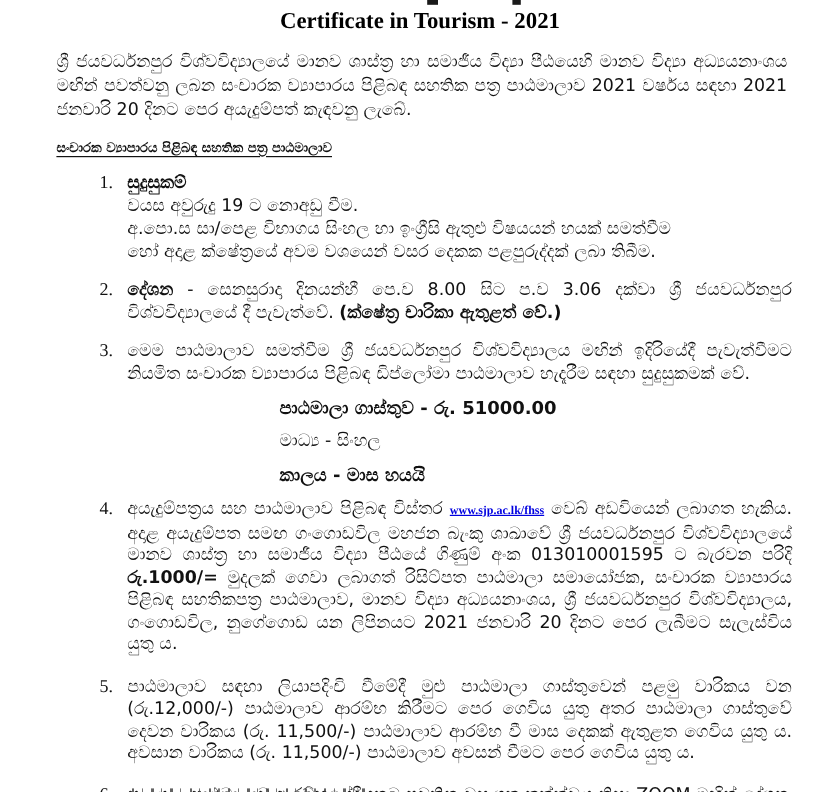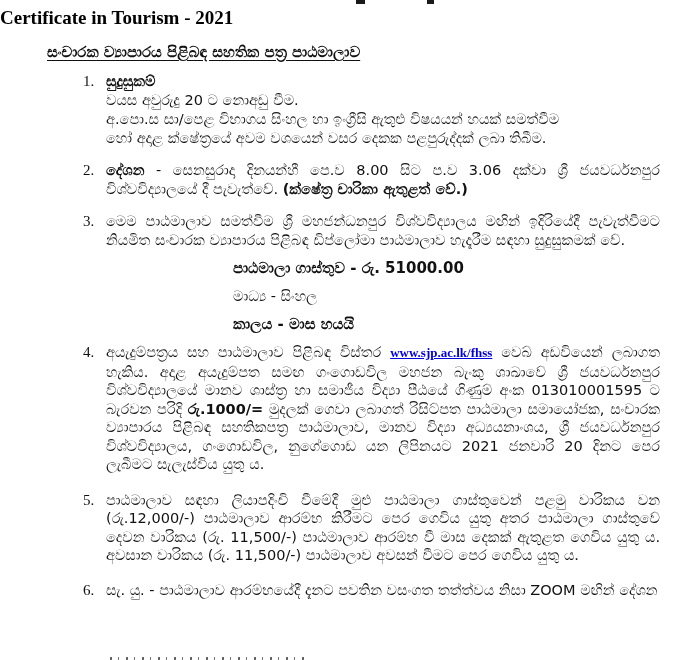--- a/index.html
+++ b/index.html
@@ -16,35 +16,36 @@
   .top-clip-mark{position:absolute;top:0;height:4px;background:#1a1a1a;}
   .top-clip-mark.m1{left:356px;width:9px;}
   .top-clip-mark.m2{left:427px;width:7px;}
   .bottom-clip{
     position:absolute;left:110px;bottom:0;height:3px;width:195px;
     background:repeating-linear-gradient(90deg,#3c3c3c 0 2px,transparent 2px 8px,#555 8px 9px,transparent 9px 16px);
     opacity:.8;
   }
   .title{
     margin:6px 0 0 0;
+    text-align:center;
     font-family:"Liberation Serif","DejaVu Serif",serif;
     font-weight:bold;
     font-size:19px;
     line-height:24px;
     color:#000;
   }
   .intro{
     margin:12px 44px 0 47px;
     text-align:justify;
     line-height:20px;
   }
   .section-heading{
     margin:11px 0 0 47px;
     font-weight:bold;
-    font-size:15px;
+    font-size:11px;
     line-height:22px;
     text-decoration:underline;
     text-underline-offset:3px;
   }
   .item{
     display:flex;
     margin:0 40px 0 83px;
   }
   .item .num{
     flex:0 0 23px;
@@ -74,56 +75,57 @@
   .fees{
     margin:9px 0 0 233px;
     line-height:19px;
   }
   .fees .fee-row{margin-bottom:9px;}
   .fee-main,.fee-duration{font-weight:bold;font-size:15px;}
   .fee-medium{font-weight:normal;}
   a.site-link{
     font-family:"Liberation Serif","DejaVu Serif",serif;
     font-weight:bold;
-    font-size:13px;
+    font-size:10px;
     text-decoration:underline;
     cursor:pointer;
   }
 </style>
 </head>
 <body>
 
 <div class="doc" style="background: rgb(255, 255, 255); color: rgb(17, 17, 17);">
 
   <div class="top-clip-mark m1"></div>
   <div class="top-clip-mark m2"></div>
 
   <div class="title">Certificate in Tourism - 2021</div>
 
+  <p class="intro">ශ්‍රී ජයවර්ධනපුර විශ්වවිද්‍යාලයේ මානව ශාස්ත්‍ර හා සමාජීය විද්‍යා පීඨයෙහි මානව විද්‍යා අධ්‍යයනාංශය මඟින් පවත්වනු ලබන සංචාරක ව්‍යාපාරය පිළිබඳ සහතික පත්‍ර පාඨමාලාව 2021 වර්ෂය සඳහා 2021 ජනවාරි 20 දිනට පෙර අයැදුම්පත් කැඳවනු ලැබේ.</p>
 
   <div class="section-heading">සංචාරක ව්‍යාපාරය පිළිබඳ සහතික පත්‍ර පාඨමාලාව</div>
 
   <div class="item item1">
     <span class="num">1.</span>
     <div class="content">
       <div class="item-heading">සුදුසුකම්</div>
-      <div class="plainline">වයස අවුරුදු 20 ට නොඅඩු වීම.</div>
+      <div class="plainline">වයස අවුරුදු 19 ට නොඅඩු වීම.</div>
       <div class="plainline">අ.පො.ස සා/පෙළ විභාගය සිංහල හා ඉංග්‍රීසි ඇතුළු විෂයයන් හයක් සමත්වීම</div>
       <div class="plainline">හෝ අදාළ ක්ෂේත්‍රයේ අවම වශයෙන් වසර දෙකක පළපුරුද්දක් ලබා තිබීම.</div>
     </div>
   </div>
 
   <div class="item item2">
     <span class="num">2.</span>
     <div class="content"><span class="b">දේශන</span><span> - සෙනසුරාදා දිනයන්හී පෙ.ව 8.00 සිට ප.ව 3.06 දක්වා ශ්‍රී ජයවර්ධනපුර විශ්වවිද්‍යාලයේ දී පැවැත්වේ. </span><span class="b">(ක්ෂේත්‍ර චාරිකා ඇතුළත් වේ.)</span></div>
   </div>
 
   <div class="item item3">
     <span class="num">3.</span>
-    <div class="content">මෙම පාඨමාලාව සමත්වීම ශ්‍රී මහජන්ධනපුර විශ්වවිද්‍යාලය මඟින් ඉදිරියේදී පැවැත්වීමට නියමිත සංචාරක ව්‍යාපාරය පිළිබඳ ඩිප්ලෝමා පාඨමාලාව හැදෑරීම සඳහා සුදුසුකමක් වේ.</div>
+    <div class="content">මෙම පාඨමාලාව සමත්වීම ශ්‍රී ජයවර්ධනපුර විශ්වවිද්‍යාලය මඟින් ඉදිරියේදී පැවැත්වීමට නියමිත සංචාරක ව්‍යාපාරය පිළිබඳ ඩිප්ලෝමා පාඨමාලාව හැදෑරීම සඳහා සුදුසුකමක් වේ.</div>
   </div>
 
   <div class="fees">
     <div class="fee-row fee-main">පාඨමාලා ගාස්තුව - රු. 51000.00</div>
     <div class="fee-row fee-medium">මාධ්‍ය  -  සිංහල</div>
     <div class="fee-row fee-duration">කාලය  -  මාස හයයි</div>
   </div>
 
   <div class="item item4">
     <span class="num">4.</span>

